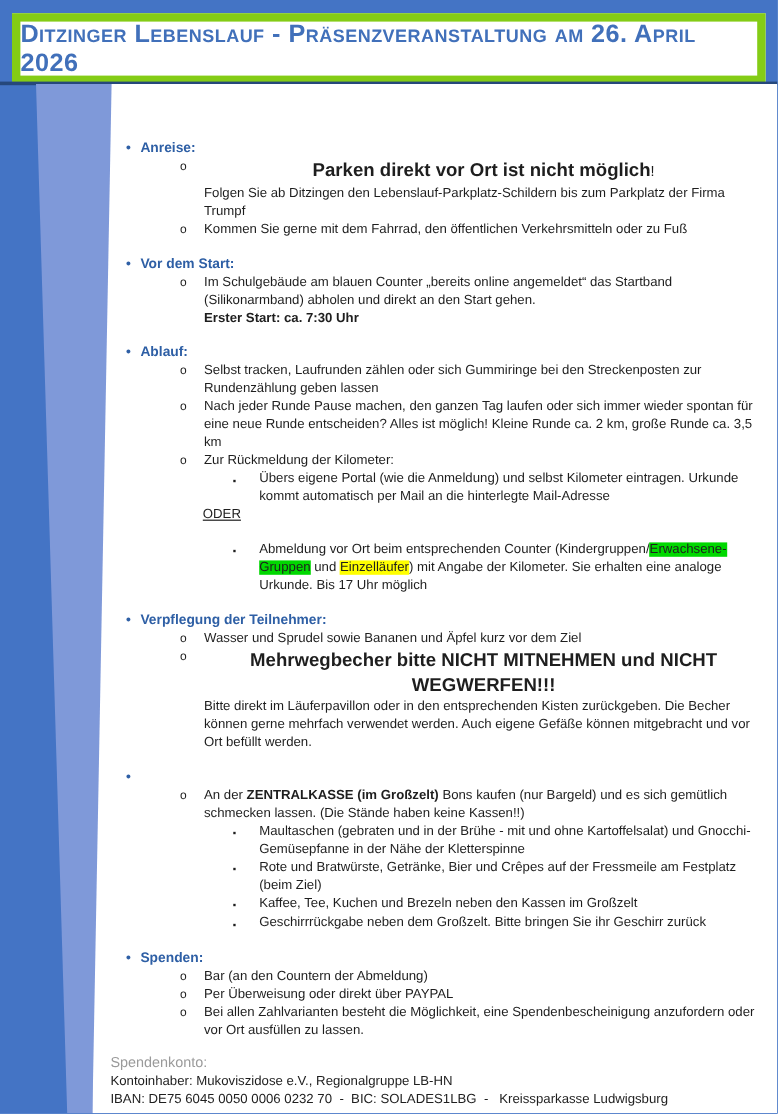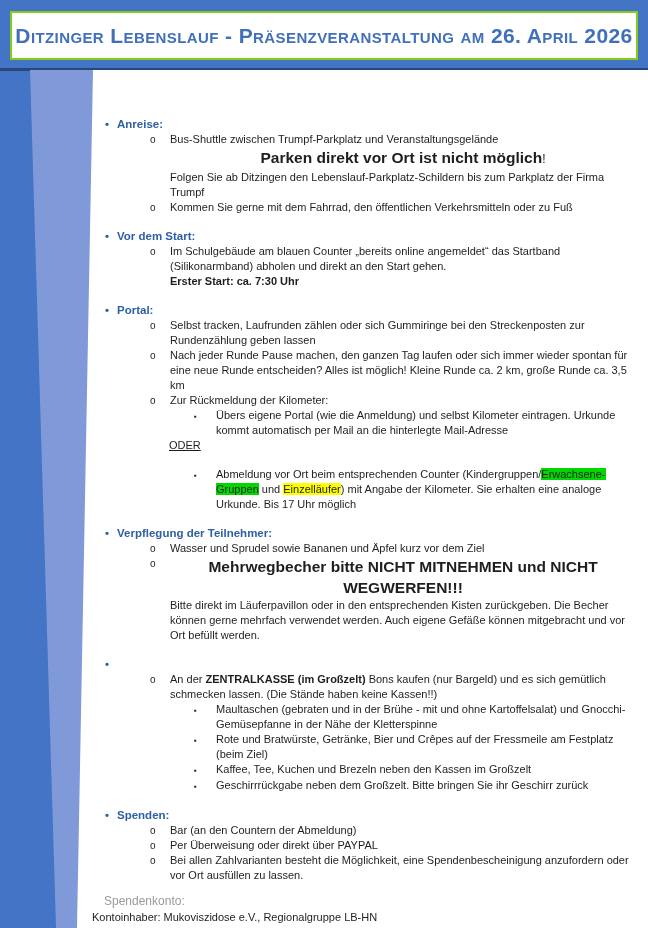--- a/index.html
+++ b/index.html
@@ -1,20 +1,20 @@
 <!DOCTYPE html>
 <html><head>
 <meta charset="utf-8">
 <style>
   html,body{margin:0;padding:0;background:#4474c5;}
   .stage{position:relative;width:648px;height:928px;background:#4474c5;overflow:hidden;
          font-family:"Liberation Sans",sans-serif;color:#1e1e1e;}
   
   .title-box{position:absolute;left:10px;right:10px;top:11px;height:45px;background:#ffffff;
-             border:2px solid #84cc16;display:flex;align-items:center;justify-content:center;}
+             border:7px solid #84cc16;display:flex;align-items:center;justify-content:center;}
   .title-box .t{font-variant:small-caps;font-weight:bold;font-size:21px;letter-spacing:.4px;color:#4170ba;}
   .navy-line{position:absolute;left:0;top:68px;width:100%;height:3px;background:#26487b;}
   
   .band{position:absolute;left:0;top:70px;width:100%;height:858px;background:#7f99d9;
         clip-path:polygon(30px 0,95px 0,78px 100%,56px 100%);}
   .page{position:absolute;left:0;top:70px;width:100%;height:858px;background:#ffffff;
         clip-path:polygon(93px 0,100% 0,100% 100%,77px 100%);}
   .content{position:absolute;left:88px;top:70px;right:0;bottom:0;padding:47px 12px 0 17px;
            font-size:11px;line-height:15px;}
   .sec{margin-top:14px;}
@@ -28,21 +28,21 @@
   .l3 > .b{width:22px;flex:0 0 auto;font-size:8px;padding-top:1px;}
   .txt{flex:1 1 auto;min-width:0;}
   .big{font-size:15.5px;line-height:21px;font-weight:bold;text-align:center;}
   .bang{font-size:12px;font-weight:normal;}
   .bold{font-weight:bold;}
   .oder{margin:0 0 14px 64px;text-decoration:underline;}
   .hl-red{background:#ffffff;}
   .hl-green{background:#00d800;}
   .hl-yellow{background:#ffff00;}
   .footer{margin:10px 0 0 -13px;}
-  .f-label{color:#9a9a9a;font-size:12px;line-height:17px;margin-left:12px;}
+  .f-label{color:#9a9a9a;font-size:12px;line-height:17px;}
   .f-line{white-space:pre-wrap;line-height:15px;}
 </style>
 </head>
 <body>
 
 <div class="stage">
 
   <div class="title-box">
     <span class="t">Ditzinger Lebenslauf - Präsenzveranstaltung am 26. April 2026</span>
   </div>
@@ -53,21 +53,20 @@
   <div class="content">
 
     <div class="sec">
       <div class="sec-head">
         <span class="b">•</span>
         <span>Anreise:</span>
       </div>
       <div class="li l2">
         <span class="b">o</span>
         <div class="txt">
-          <span>Bus-Shuttle zwischen Trumpf-Parkplatz und Veranstaltungsgelände</span>
           <div class="big"><span>Parken direkt vor Ort ist nicht möglich</span><span class="bang">!</span></div>
           <span>Folgen Sie ab Ditzingen den Lebenslauf-Parkplatz-Schildern bis zum Parkplatz der Firma Trumpf</span>
         </div>
       </div>
       <div class="li l2">
         <span class="b">o</span>
         <div class="txt">Kommen Sie gerne mit dem Fahrrad, den öffentlichen Verkehrsmitteln oder zu Fuß</div>
       </div>
     </div>
 
@@ -81,21 +80,21 @@
         <div class="txt">
           <span>Im Schulgebäude am blauen Counter „bereits online angemeldet“ das Startband (Silikonarmband) abholen und direkt an den Start gehen.</span>
           <div class="bold">Erster Start: ca. 7:30 Uhr</div>
         </div>
       </div>
     </div>
 
     <div class="sec">
       <div class="sec-head">
         <span class="b">•</span>
-        <span>Portal:</span>
+        <span>Ablauf:</span>
       </div>
       <div class="li l2">
         <span class="b">o</span>
         <div class="txt">Selbst tracken, Laufrunden zählen oder sich Gummiringe bei den Streckenposten zur Rundenzählung geben lassen</div>
       </div>
       <div class="li l2">
         <span class="b">o</span>
         <div class="txt">Nach jeder Runde Pause machen, den ganzen Tag laufen oder sich immer wieder spontan für eine neue Runde entscheiden? Alles ist möglich! Kleine Runde ca. 2 km, große Runde ca. 3,5 km</div>
       </div>
       <div class="li l2">

